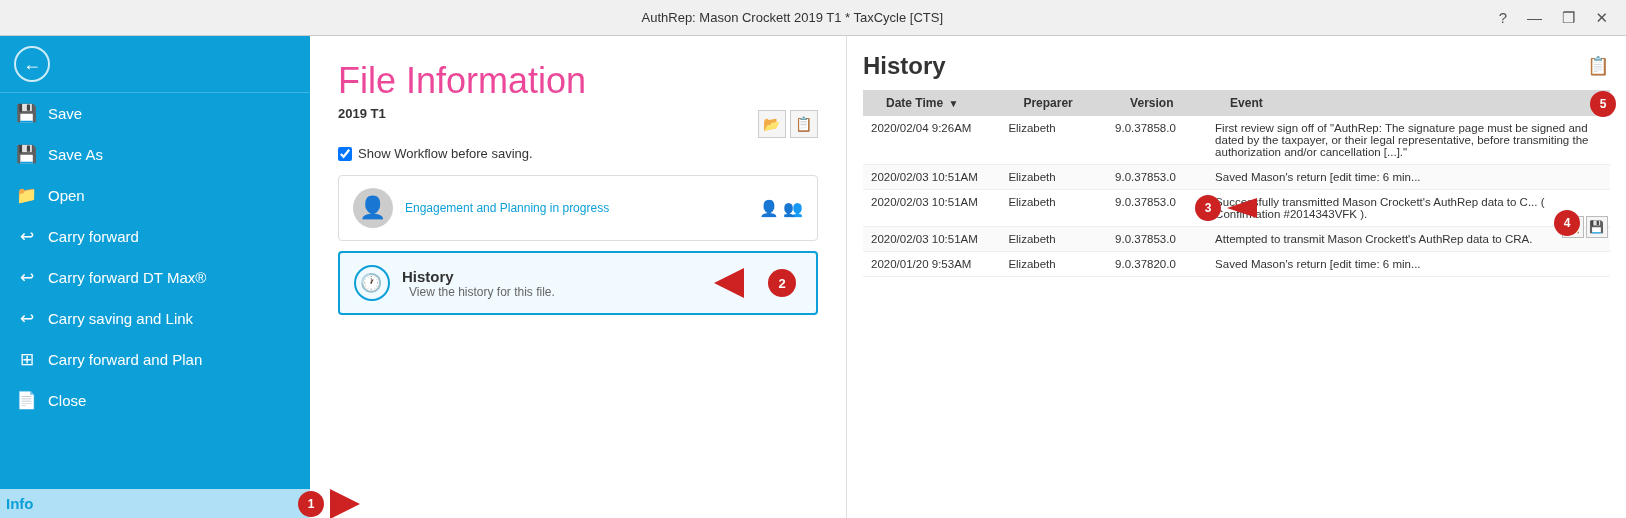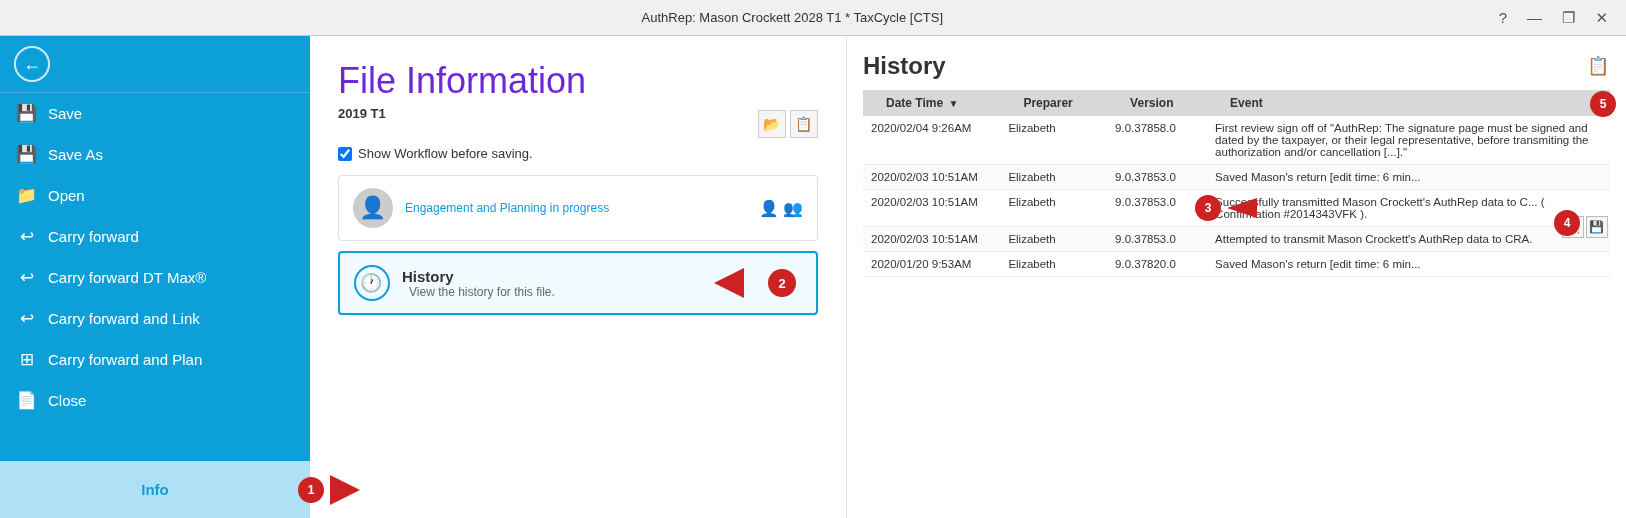--- a/index.html
+++ b/index.html
@@ -96,42 +96,42 @@
       text-align: center;
       flex-shrink: 0;
     }
 
     .sidebar-bottom {
       margin-top: auto;
     }
     .info-tab {
       background: #b0e0f5;
       color: #0d9fd8;
-      text-align: center;
-      padding: 20px;
+      text-align: left;
+      padding: 6px;
       font-size: 15px;
       font-weight: 600;
       cursor: pointer;
       position: relative;
     }
 
     
     .content {
       flex: 1;
       background: #fff;
       padding: 24px 28px 12px 28px;
       overflow: hidden;
       display: flex;
       flex-direction: column;
     }
 
     .file-info-title {
       font-size: 36px;
       font-weight: 300;
-      color: #6d28d9;
+      color: #ec4899;
       margin-bottom: 4px;
     }
 
     .file-meta {
       font-size: 13px;
       font-weight: 700;
       color: #333;
       margin-bottom: 2px;
     }
     .file-path {
@@ -339,21 +339,21 @@
     .sort-arrow {
       font-size: 10px;
       margin-left: 2px;
     }
   </style>
 </head>
 <body>
 
 <div class="title-bar">
   <div style="width:80px;"></div>
-  <div class="title-bar-title">AuthRep: Mason Crockett 2028 T1 * TaxCycle [CTS]</div>
+  <div class="title-bar-title">AuthRep: Mason Crockett 2019 T1 * TaxCycle [CTS]</div>
   <div class="title-bar-controls">
     <span>?</span>
     <span>—</span>
     <span>❐</span>
     <span>✕</span>
   </div>
 </div>
 
 <div class="main-layout">
 
@@ -379,21 +379,21 @@
     <div class="sidebar-item">
       <span class="sidebar-icon">↩</span>
       <span>Carry forward</span>
     </div>
     <div class="sidebar-item">
       <span class="sidebar-icon">↩</span>
       <span>Carry forward DT Max®</span>
     </div>
     <div class="sidebar-item">
       <span class="sidebar-icon">↩</span>
-      <span>Carry forward and Link</span>
+      <span>Carry saving and Link</span>
     </div>
     <div class="sidebar-item">
       <span class="sidebar-icon">⊞</span>
       <span>Carry forward and Plan</span>
     </div>
     <div class="sidebar-item">
       <span class="sidebar-icon">📄</span>
       <span>Close</span>
     </div>
 

